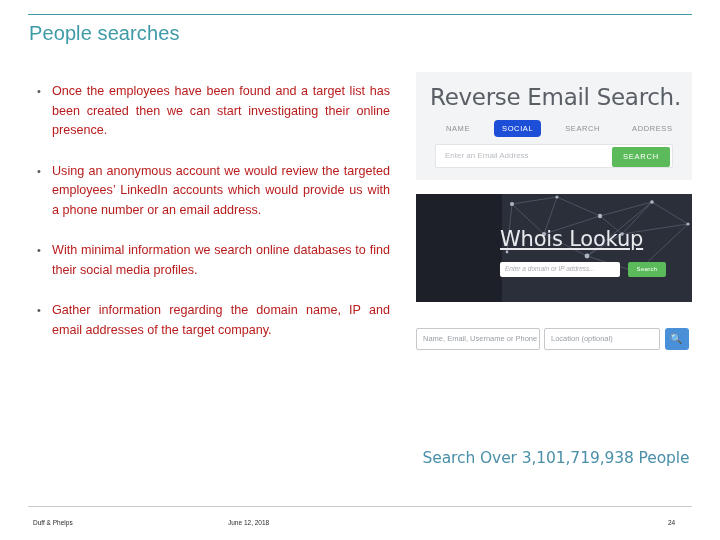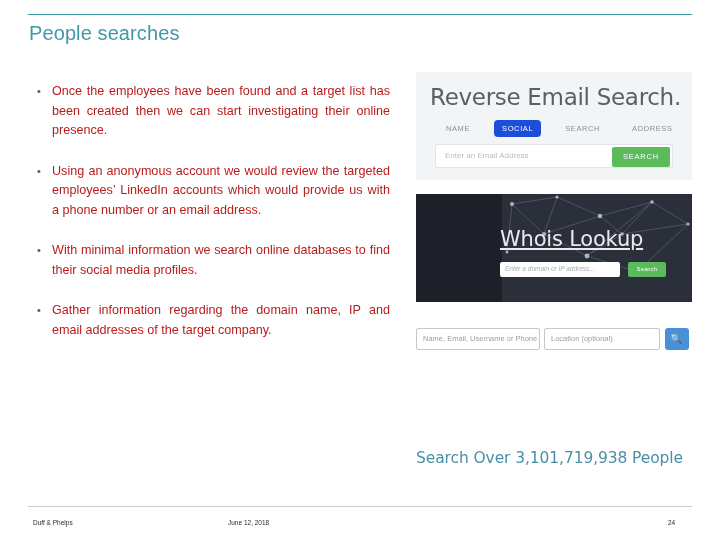--- a/index.html
+++ b/index.html
@@ -254,20 +254,21 @@
   }
   .people-count {
     position: absolute;
     left: 416px;
     top: 449px;
     width: 280px;
     font-size: 15.5px;
     color: #4a8fa8;
     font-family: "DejaVu Sans", sans-serif;
     letter-spacing: -0.1px;
+    text-align: center;
   }
 
   
   .footer-rule {
     position: absolute;
     left: 28px;
     top: 506px;
     width: 664px;
     height: 1px;
     background: #c9ccd0;

